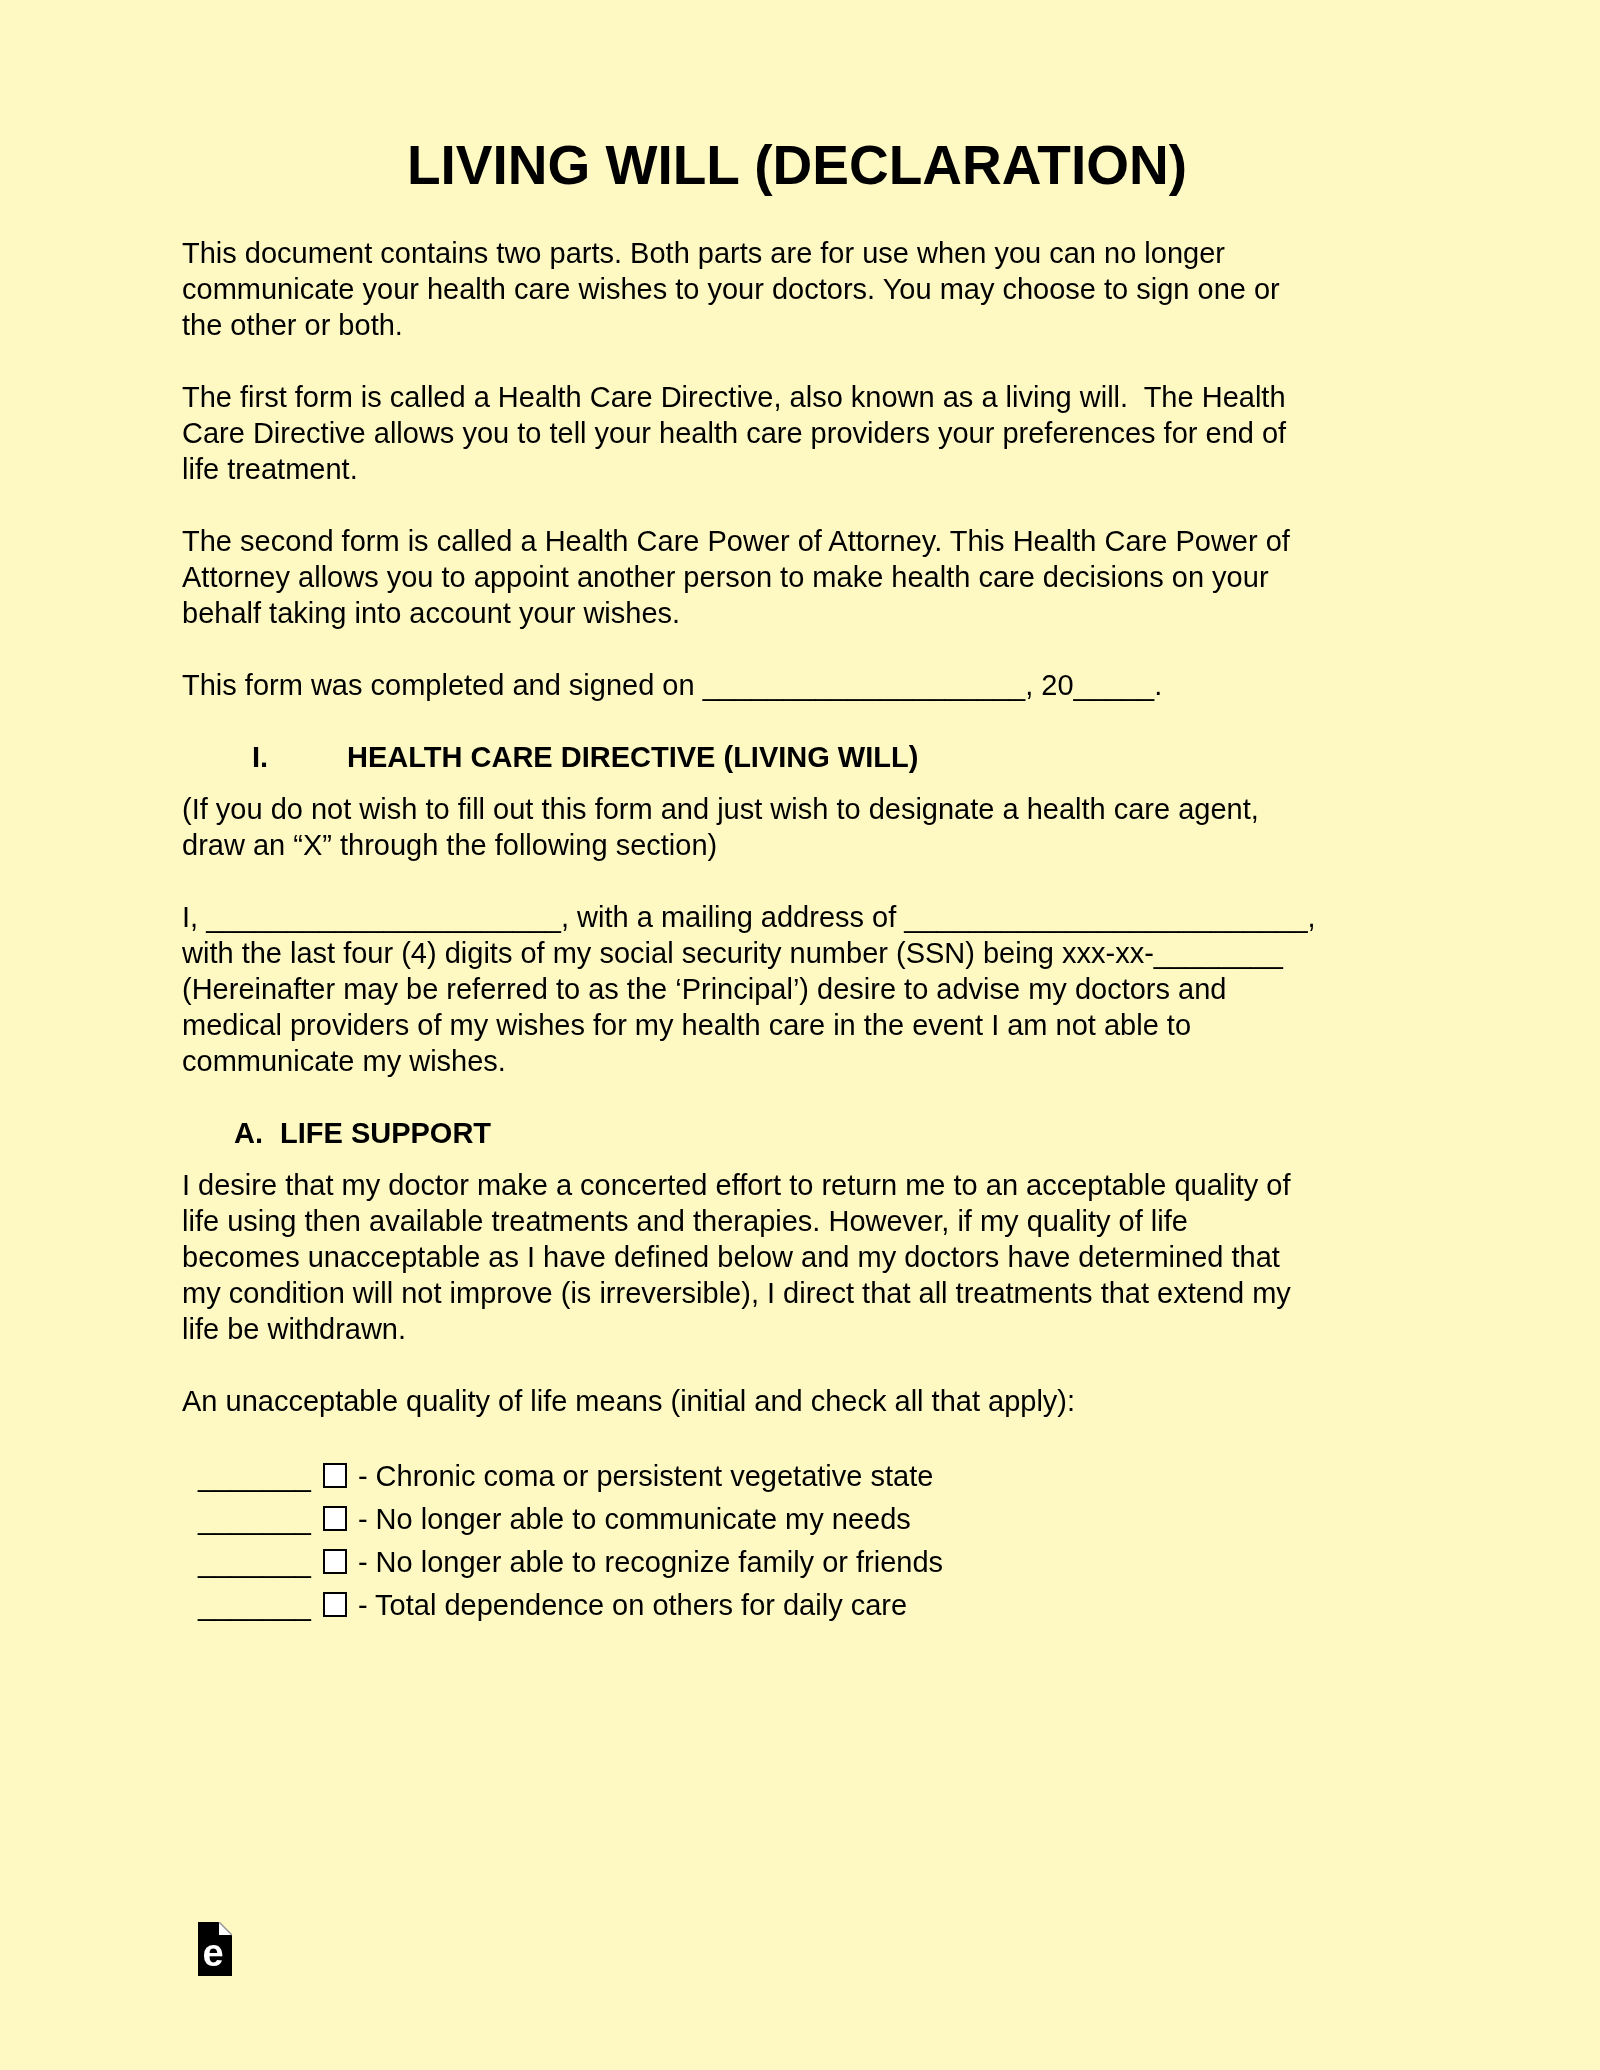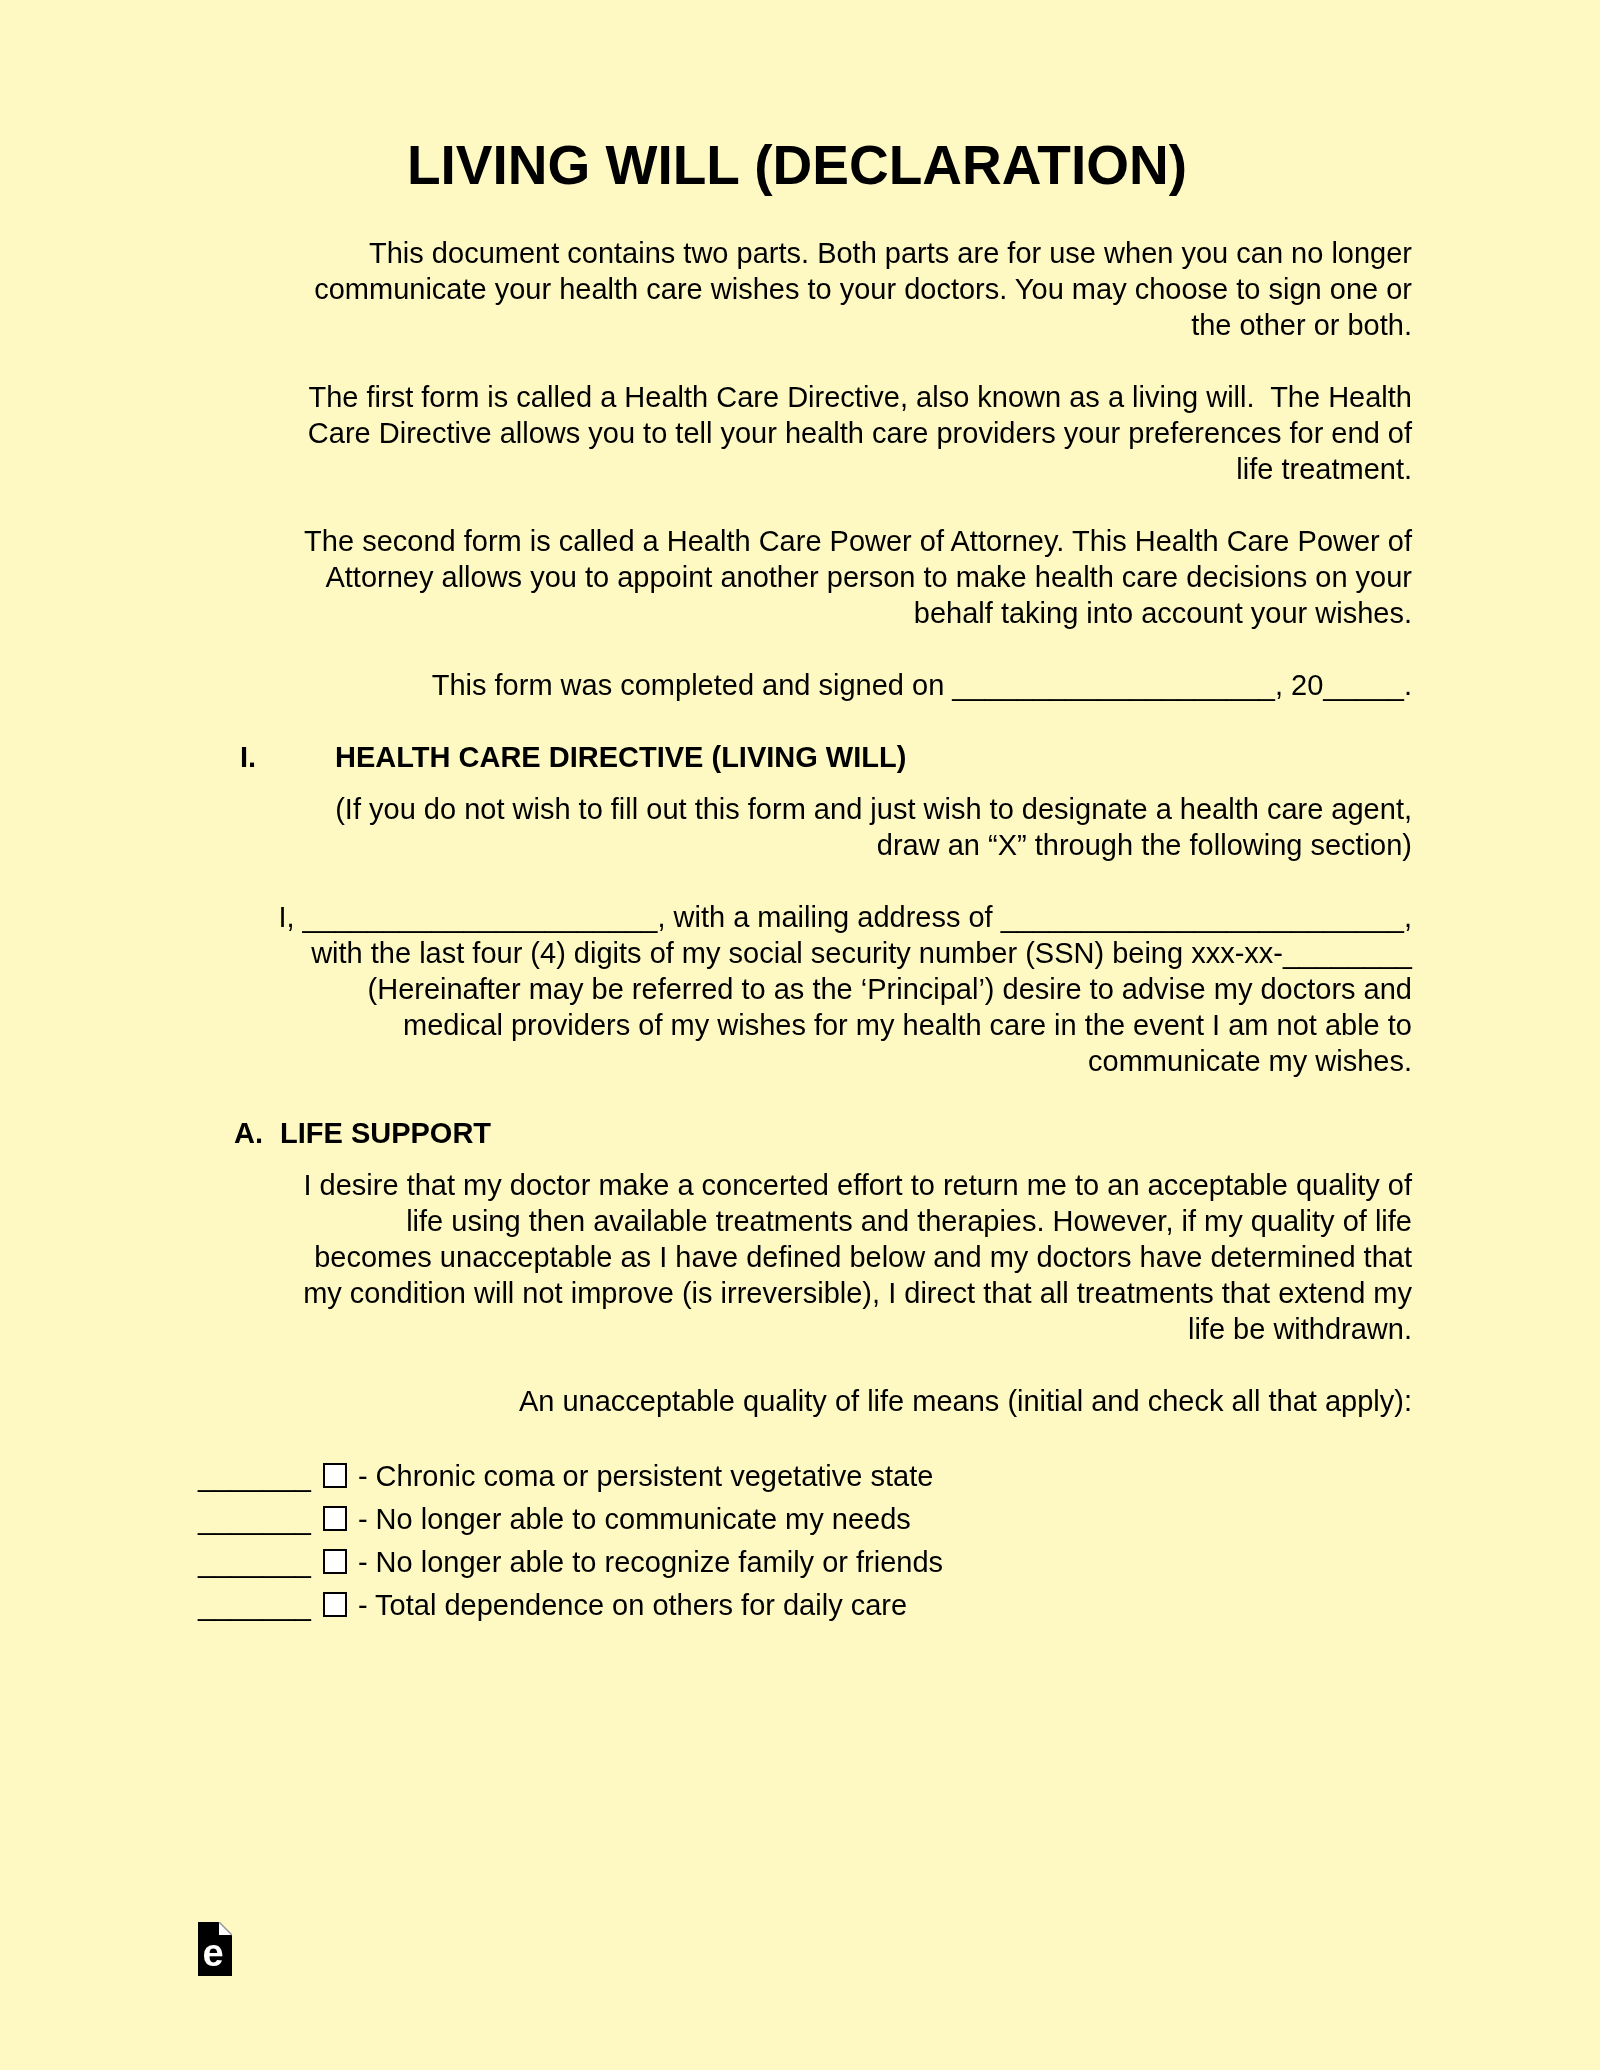--- a/index.html
+++ b/index.html
@@ -29,26 +29,25 @@
     font-size: 55px;
     font-weight: bold;
     line-height: 60px;
     text-align: center;
     margin: 0 0 40px 0;
     white-space: nowrap;
   }
   .para {
     white-space: pre-wrap;
     margin: 16px 0 36px 0;
-    text-align: right;
   }
   .sec-heading {
     font-weight: bold;
     padding-left: 54px;
-    margin: 4px;
+    margin: 16px;
     line-height: 36px;
     white-space: nowrap;
   }
   .sec-heading .sec-num {
     display: inline-block;
     width: 95px;
   }
   .sub-heading {
     font-weight: bold;
     padding-left: 52px;

